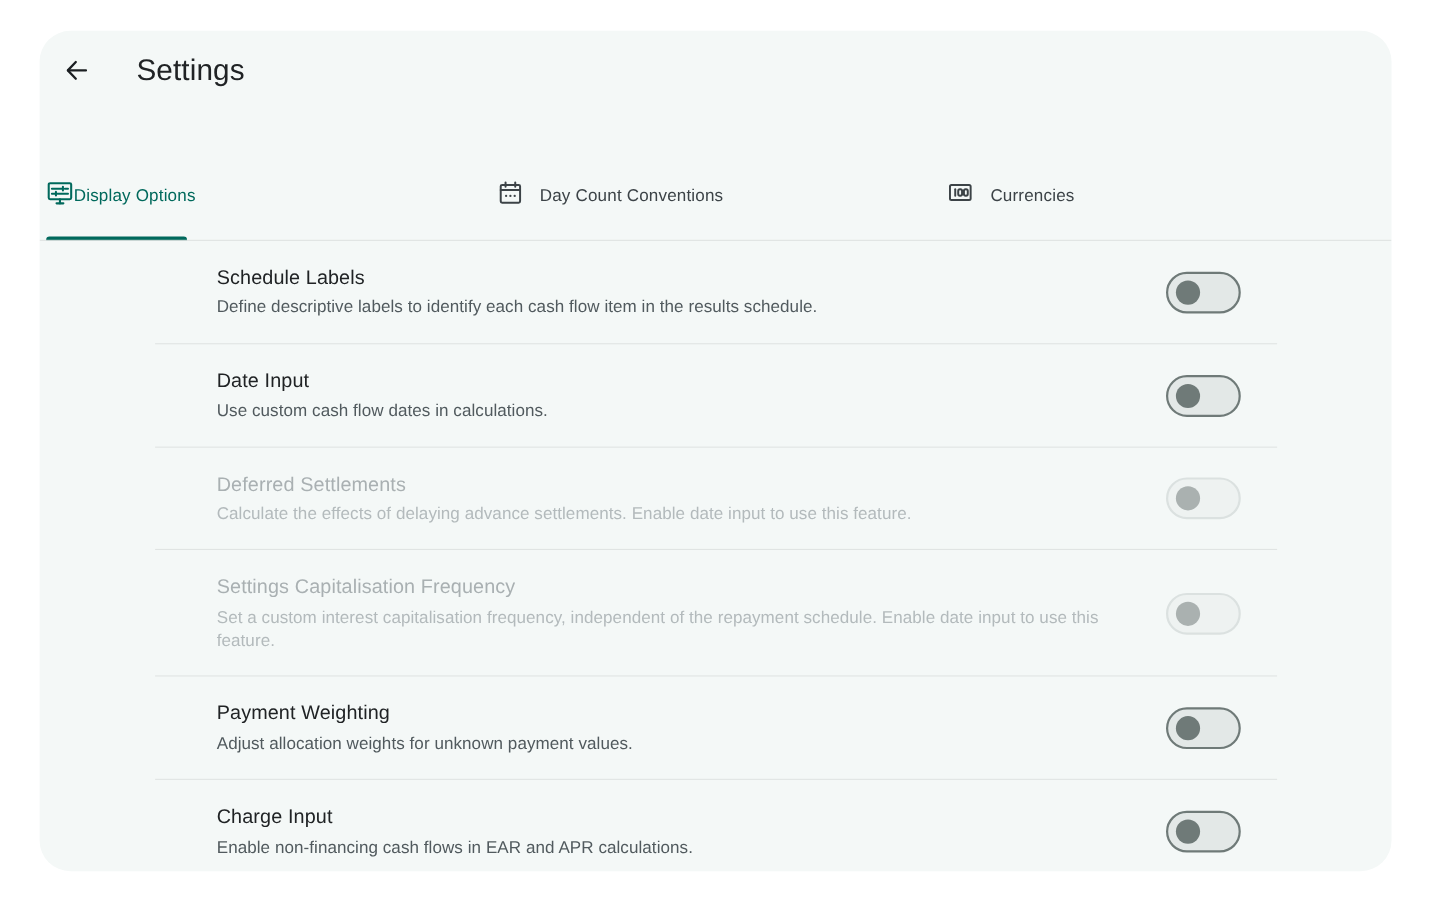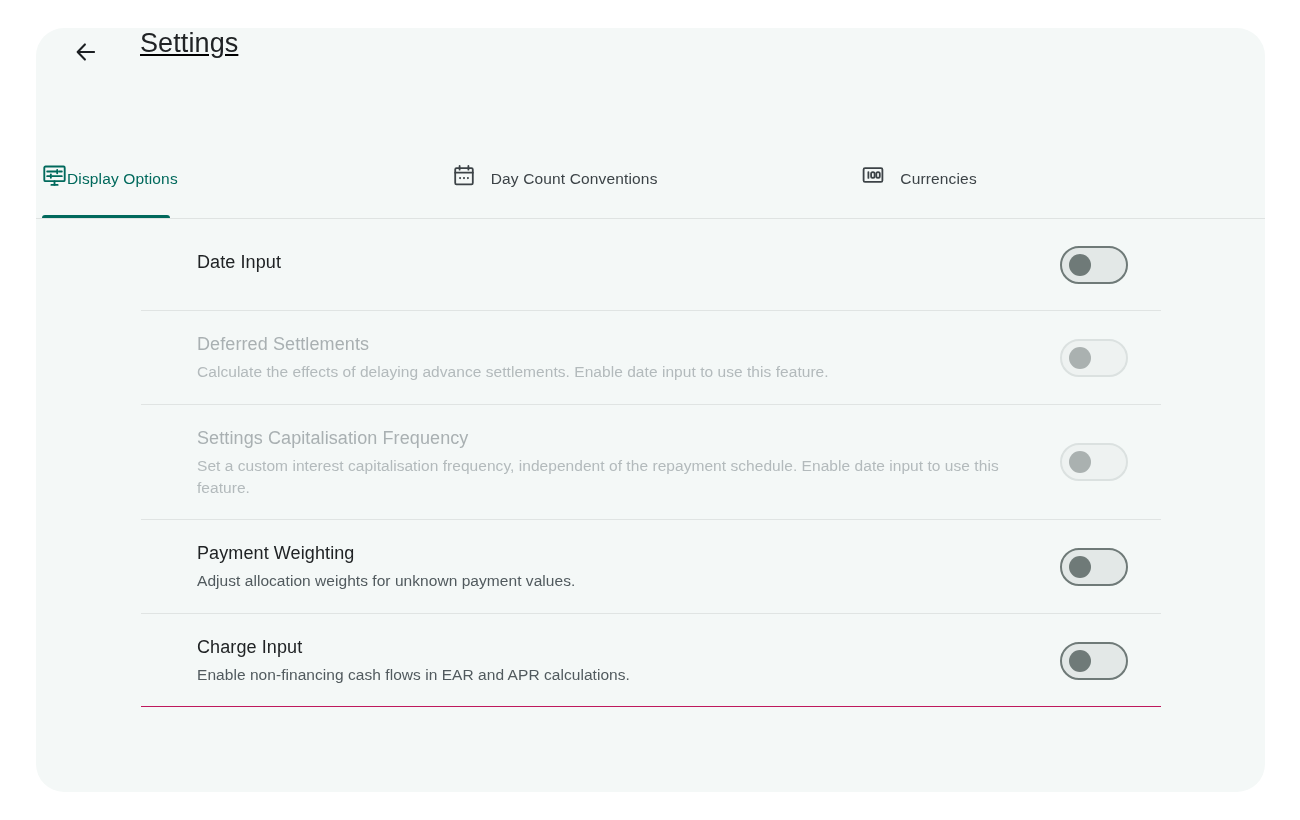--- a/index.html
+++ b/index.html
@@ -27,27 +27,26 @@
     width: 1229px;
     height: 764px;
     background: #f4f8f7;
     border-radius: 28px;
     overflow: hidden;
   }
 
   
   .header {
     position: absolute;
-    left: 16px;
+    left: 0;
     top: 0;
     width: 100%;
     height: 72px;
     display: flex;
-    align-items: flex-start;
-    text-decoration: underline;
+    align-items: center;
   }
 
   .back-button {
     width: 48px;
     height: 48px;
     margin-left: 10px;
     border: none;
     background: transparent;
     border-radius: 50%;
     display: flex;
@@ -263,24 +262,34 @@
         </span>
         <span class="tab-label">Currencies</span>
       </button>
 
     </div>
 
     <div class="tabs-divider"></div>
 
     <div class="list">
 
-
       <div class="row">
         <div class="row-text">
+          <div class="row-title">Schedule Labels</div>
+          <div class="row-desc">Define descriptive labels to identify each cash flow item in the results schedule.</div>
+        </div>
+        <button class="toggle">
+          <span class="knob"></span>
+        </button>
+      </div>
+
+      <div class="row">
+        <div class="row-text">
           <div class="row-title">Date Input</div>
+          <div class="row-desc">Use custom cash flow dates in calculations.</div>
         </div>
         <button class="toggle">
           <span class="knob"></span>
         </button>
       </div>
 
       <div class="row disabled">
         <div class="row-text">
           <div class="row-title">Deferred Settlements</div>
           <div class="row-desc">Calculate the effects of delaying advance settlements. Enable date input to use this feature.</div>

